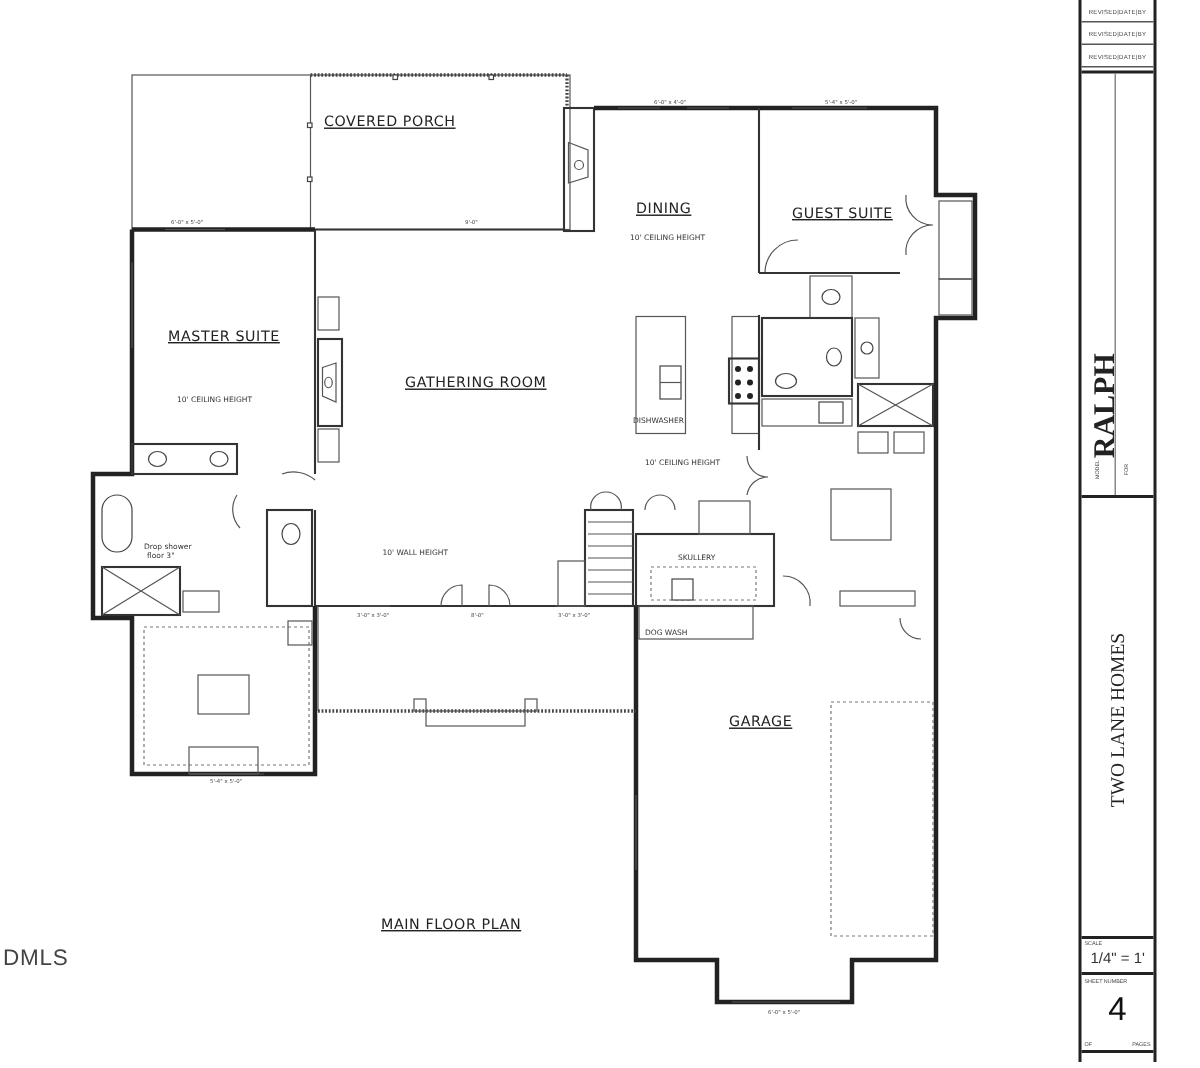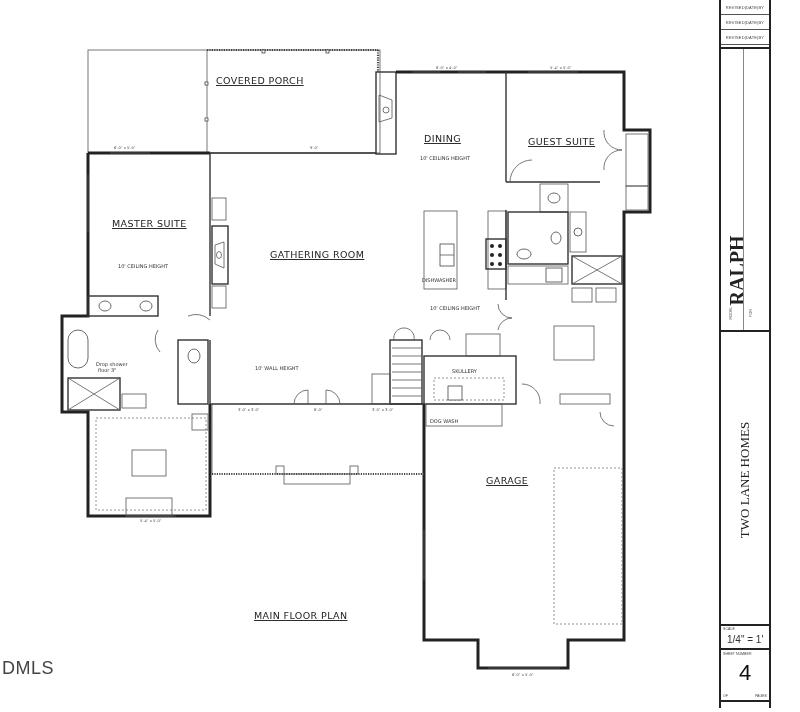--- a/index.html
+++ b/index.html
@@ -14,21 +14,21 @@
   .note { font-family:"DejaVu Sans", sans-serif; font-size:5px; fill:#333; }
   .dim { font-family:"DejaVu Sans", sans-serif; font-size:3.6px; fill:#444; }
   .fix { fill:#fff; stroke:#444; stroke-width:0.8; }
 
   
   #title-block { position:absolute; left:719px; top:0; width:52px; height:708px; border-left:2px solid #222; border-right:2px solid #222; box-sizing:border-box; }
   .rev-row { position:absolute; left:0; width:48px; height:14px; border-bottom:1px solid #555; font-size:4px; color:#444; display:flex; justify-content:center; align-items:center; letter-spacing:0.2px; }
   .tb-box { position:absolute; left:0; width:48px; border-top:2px solid #222; box-sizing:border-box; }
   .vert { position:absolute; transform:rotate(-90deg); transform-origin:center center; white-space:nowrap; font-family:"Liberation Serif", serif; color:#222; }
   .tiny { font-size:3.6px; color:#444; position:absolute; }
-  #mls { position:absolute; left:2px; top:658px; font-family:"Liberation Sans", sans-serif; font-size:18px; color:#444; letter-spacing:0.5px; }
+  #mls { position:absolute; left:2px; top:630px; font-family:"Liberation Sans", sans-serif; font-size:15px; color:#444; letter-spacing:0.5px; }
 </style>
 </head>
 <body>
 
 <svg id="plan" viewBox="0 0 800 712" xmlns="http://www.w3.org/2000/svg">
 
   <g>
     <rect x="88" y="50" width="292" height="103" class="thin"></rect>
     <line x1="207" y1="50" x2="207" y2="153" class="thin"></line>
     <line x1="207" y1="50" x2="378" y2="50" class="rail"></line>

